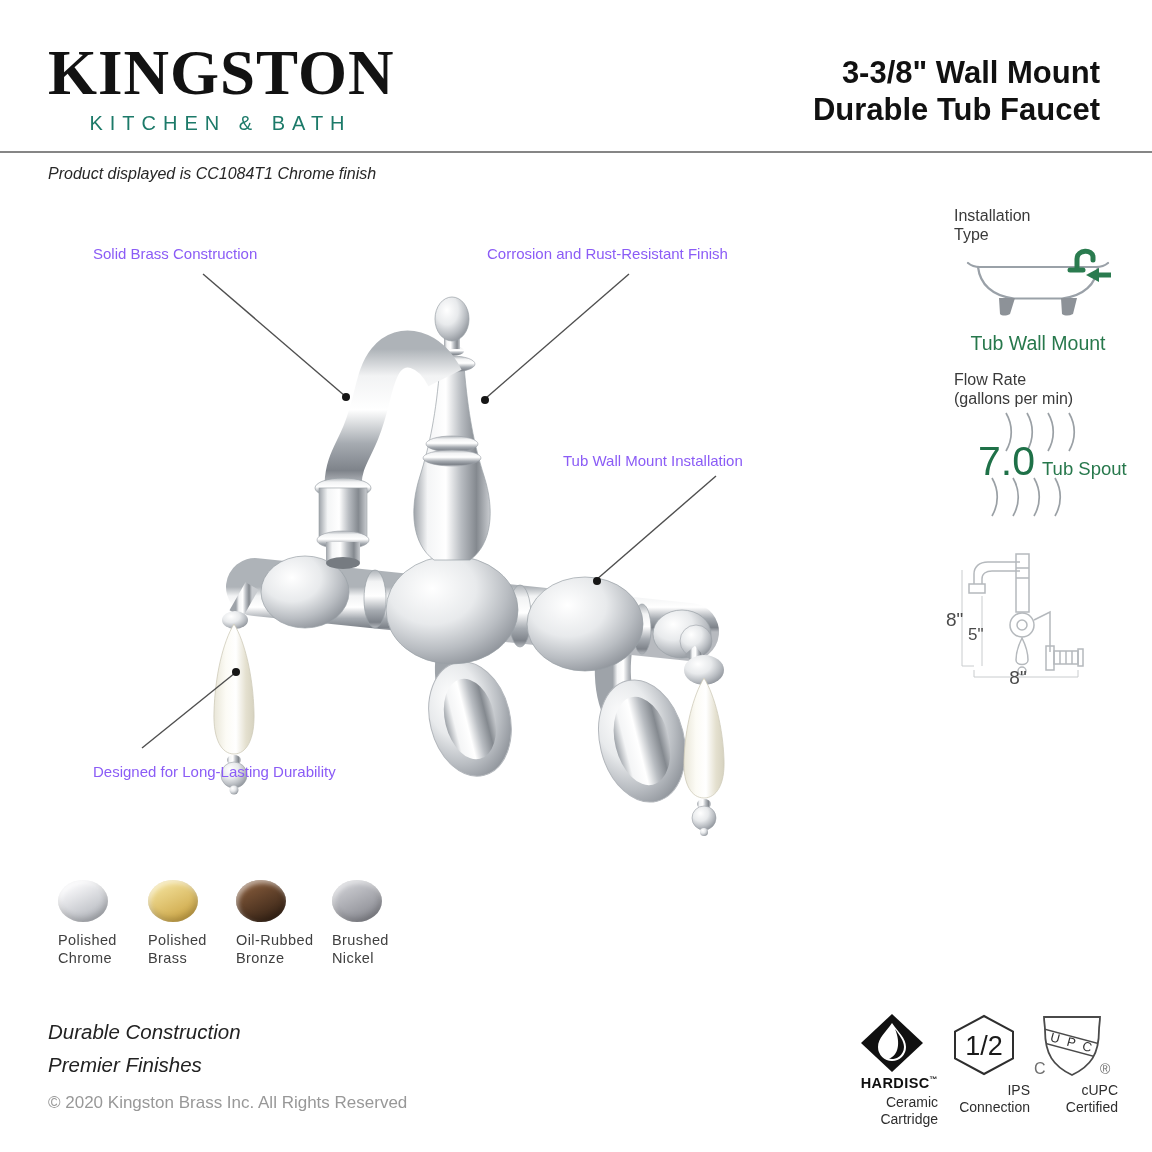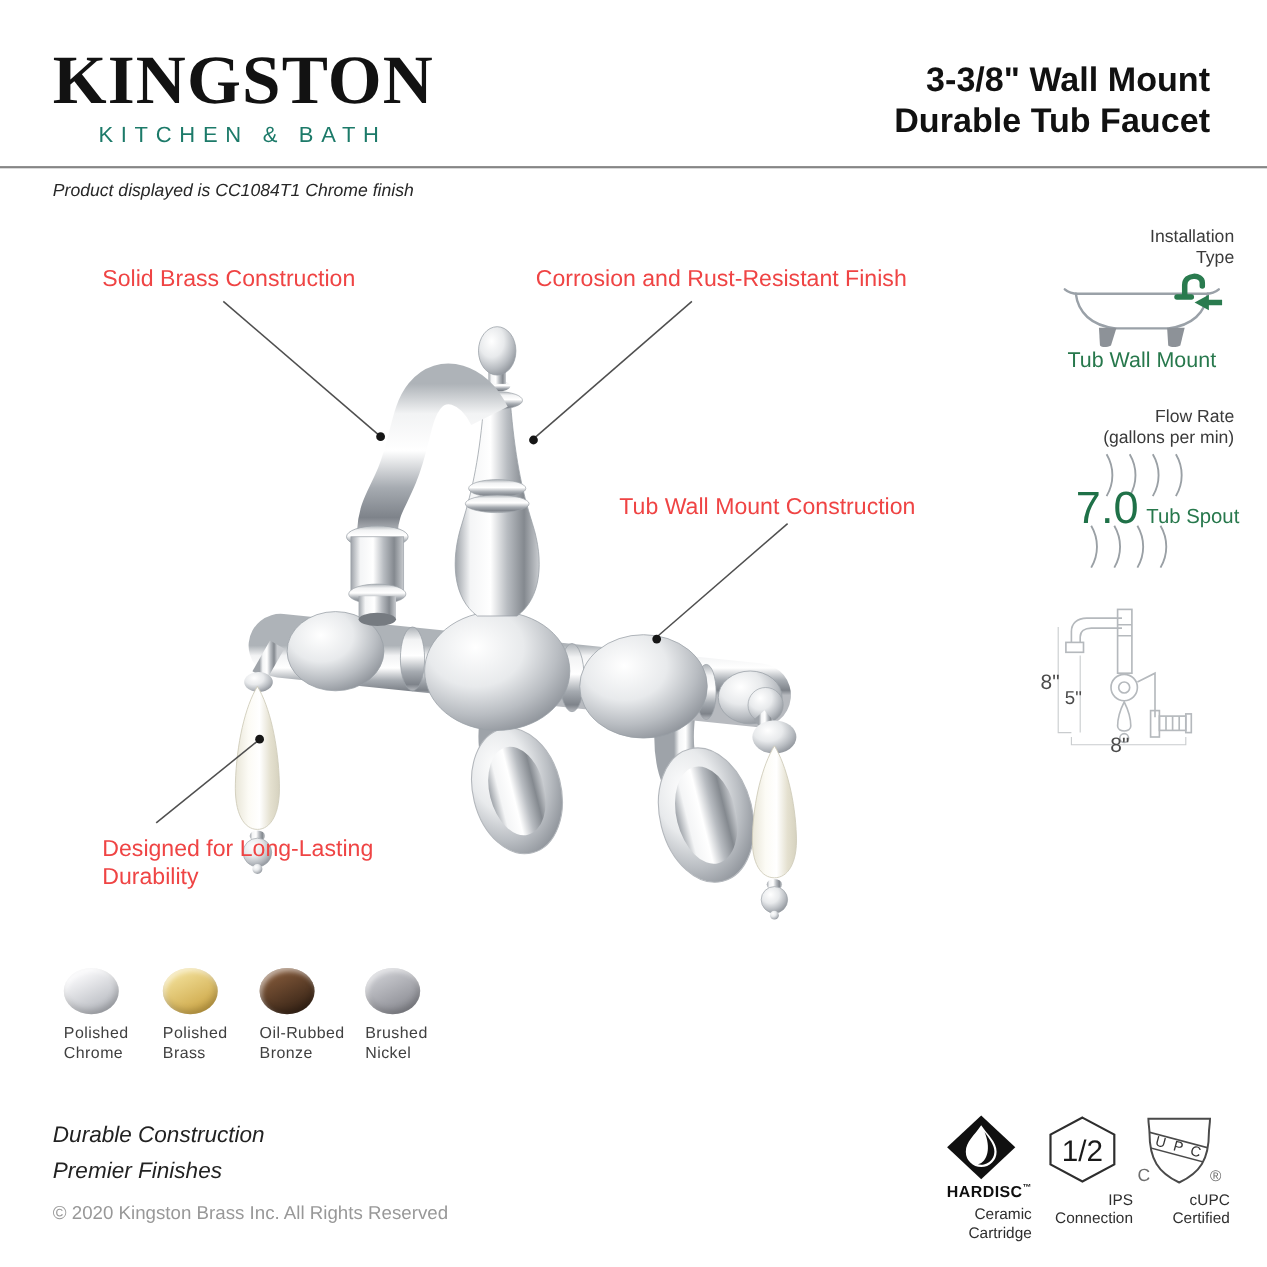--- a/index.html
+++ b/index.html
@@ -9,24 +9,24 @@
   
   .brand-name{font-family:"Liberation Serif",serif;font-weight:700;font-size:63px;
               line-height:1;letter-spacing:1px;color:#121212;white-space:nowrap;}
   .brand-tagline{font-size:20px;letter-spacing:7px;color:#1c7a69;margin-top:7px;
                  text-align:center;width:345px;white-space:nowrap;}
   .product-title{text-align:right;font-weight:700;font-size:31px;line-height:37px;
                  color:#111;white-space:nowrap;}
   .divider{height:2px;background:#868686;width:1152px;}
   .note{font-style:italic;font-size:16px;color:#272727;white-space:nowrap;}
   
-  .callout{font-size:21px;color:#ef4444;line-height:26px;}
+  .callout{font-size:15px;color:#8b5cf6;line-height:26px;}
   .nowrap{white-space:nowrap;}
   
-  .side-label{font-size:16px;color:#3a3a3a;text-align:right;line-height:19px;width:168px;}
+  .side-label{font-size:16px;color:#3a3a3a;text-align:left;line-height:19px;width:168px;}
   .side-value{font-size:19.5px;color:#27784c;text-align:center;width:168px;}
   .flow-row{display:flex;align-items:baseline;gap:7px;}
   .flow-value{font-size:41px;color:#1f7148;}
   .flow-unit{font-size:18.5px;color:#27784c;}
   
   .finish-cell{width:94px;}
   .swatch{width:50px;height:42px;border-radius:50%;
           box-shadow:inset -2px -4px 6px rgba(0,0,0,.18), inset 2px 3px 5px rgba(255,255,255,.55);}
   .finish-label{font-size:14.5px;line-height:18px;letter-spacing:.4px;color:#404040;margin-top:9px;}
   
@@ -166,21 +166,21 @@
     <g fill="#161616">
       <circle cx="346" cy="385" r="4"></circle>
       <circle cx="485" cy="388" r="4"></circle>
       <circle cx="597" cy="569" r="4"></circle>
       <circle cx="236" cy="660" r="4"></circle>
     </g>
   </svg>
 
   <div class="abs callout nowrap" style="left:93px;top:229px;">Solid Brass Construction</div>
   <div class="abs callout nowrap" style="left:487px;top:229px;">Corrosion and Rust-Resistant Finish</div>
-  <div class="abs callout nowrap" style="left:563px;top:436px;">Tub Wall Mount Construction</div>
+  <div class="abs callout nowrap" style="left:563px;top:436px;">Tub Wall Mount Installation</div>
   <div class="abs callout" style="left:93px;top:747px;width:262px;">Designed for Long-Lasting Durability</div>
 
   <div class="abs side-label" style="left:954px;top:194px;">
     <div>Installation</div>
     <div>Type</div>
   </div>
 
   <svg class="abs" style="left:962px;top:234px;" width="152" height="72" viewBox="0 0 152 72">
     <g fill="none" stroke="#9aa1a8" stroke-width="2.2" stroke-linecap="round">
       <path d="M6,17 C10,20.5 14,21 18,21 L134,21 C138,21 142,20.5 146,17"></path>
@@ -193,21 +193,21 @@
     <g fill="none" stroke="#2a7b4f" stroke-width="5" stroke-linecap="round">
       <path d="M115,22 L115,13 C115,3 131,3 131,11 L131,14"></path>
       <path d="M108,24 L121,24"></path>
     </g>
     <g>
       <line x1="149" y1="29" x2="136" y2="29" stroke="#2a7b4f" stroke-width="5"></line>
       <polygon points="137,22 124,29 137,36" fill="#2a7b4f"></polygon>
     </g>
   </svg>
 
-  <div class="abs side-value" style="left:954px;top:305px;text-align:center;">Tub Wall Mount</div>
+  <div class="abs side-value" style="left:954px;top:320px;text-align:center;">Tub Wall Mount</div>
 
   <div class="abs side-label" style="left:954px;top:358px;">
     <div>Flow Rate</div>
     <div>(gallons per min)</div>
   </div>
 
   <svg class="abs" style="left:1000px;top:399px;" width="84" height="42" viewBox="0 0 84 42">
     <g fill="none" stroke="#9aa0a5" stroke-width="1.7">
       <path d="M6,2 C13,14 13,28 6,40"></path>
         <path d="M27,2 C34,14 34,28 27,40"></path>

